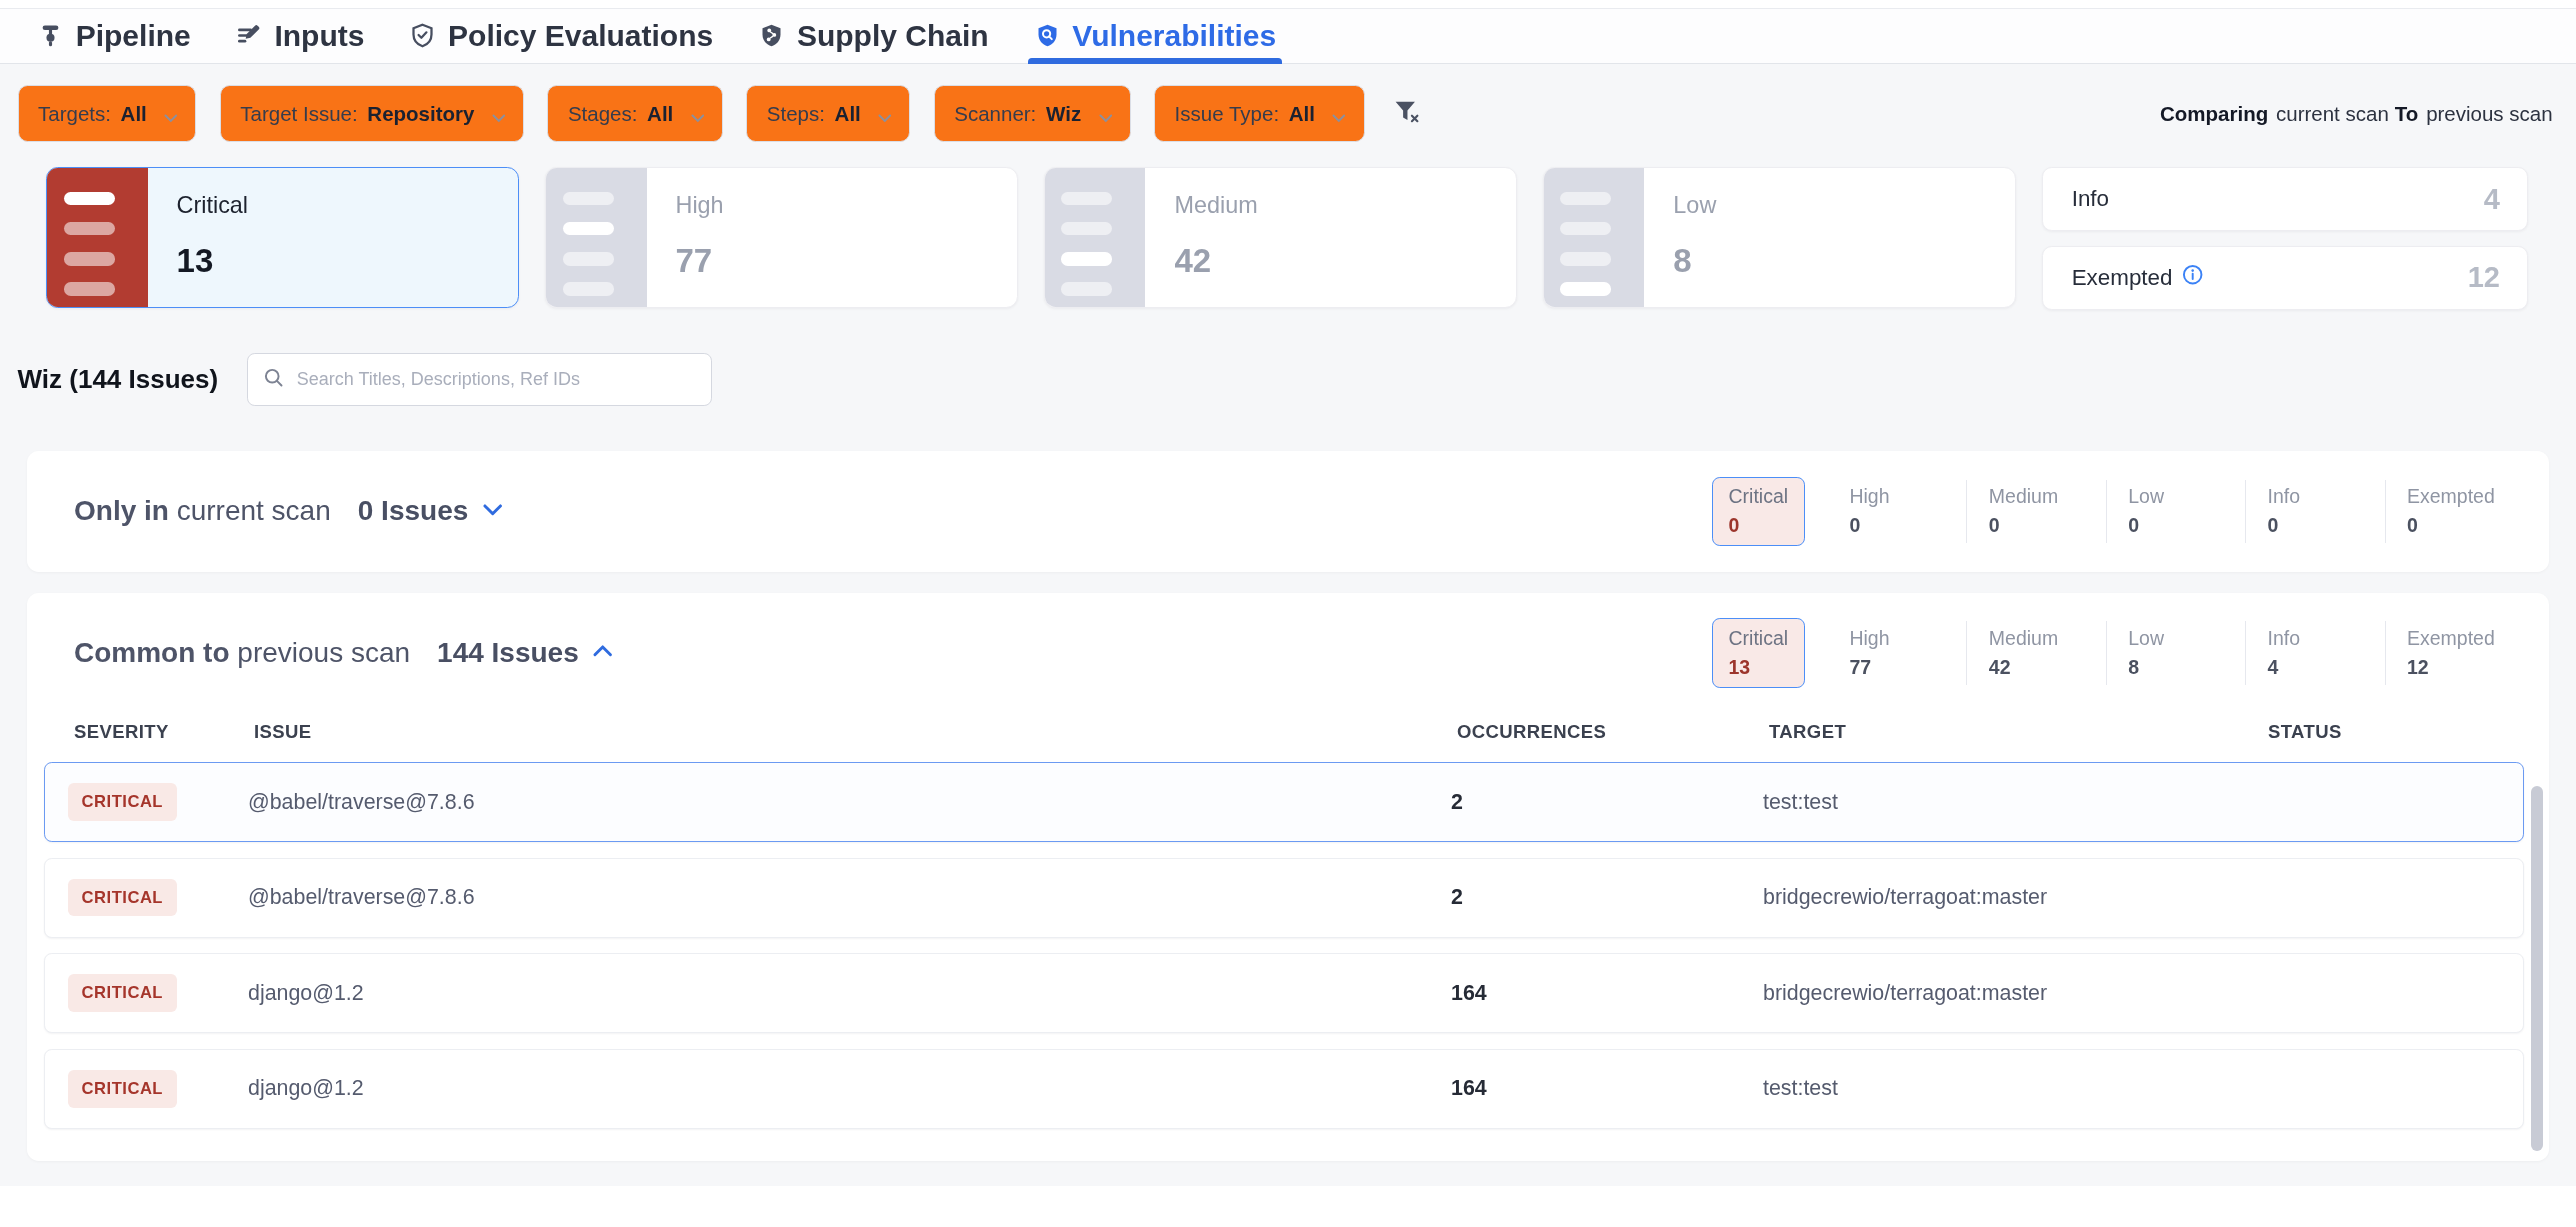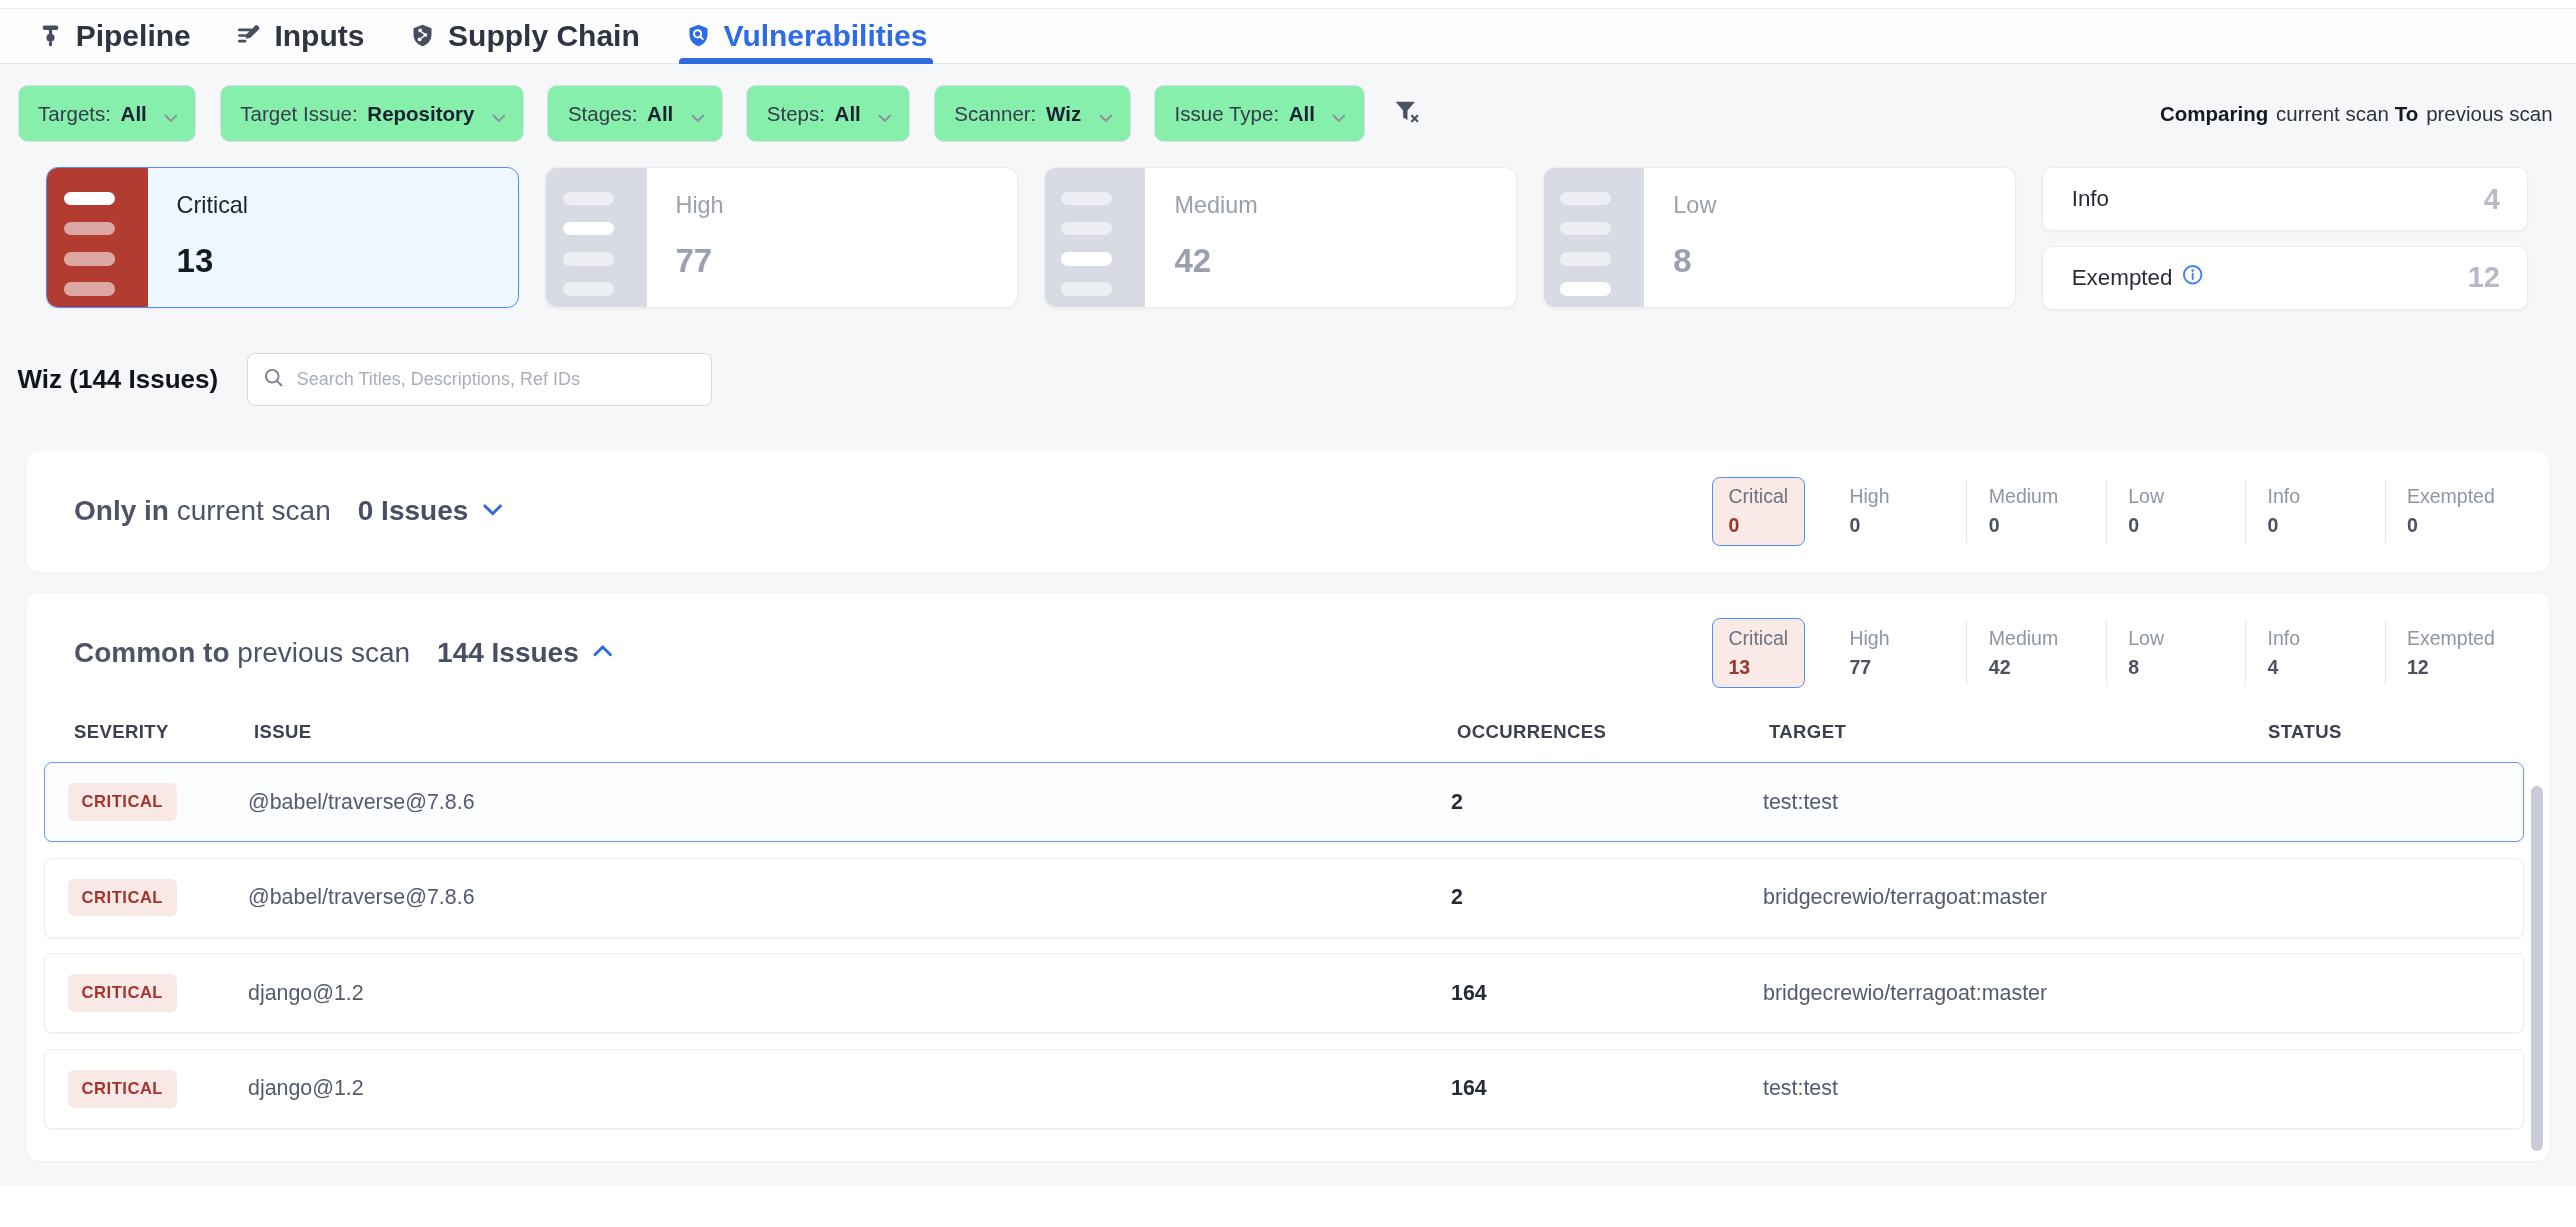--- a/index.html
+++ b/index.html
@@ -11,21 +11,21 @@
   .tab{display:flex;align-items:center;gap:11.7px;position:relative;cursor:pointer;}
   .tab .lbl{font-size:30px;font-weight:700;color:#2e3442;white-space:nowrap;}
   .tab.active .lbl{color:#2e6be6;}
   .tab.active::after{content:"";position:absolute;left:-5.8px;right:-5.8px;bottom:-1px;height:5.8px;
       background:#2f6bdf;border-radius:3.9px 3.9px 0 0;}
   .tab svg{display:block;}
   
   .page{background:#f6f7f9;height:1122px;}
   
   .filter-row{display:flex;align-items:center;padding:21.4px 23.4px 0 17.5px;}
-  .pill{background:#86efac;border:1px solid #dbdee6;border-radius:9.7px;height:55px;display:flex;
+  .pill{background:#f97316;border:1px solid #dbdee6;border-radius:9.7px;height:55px;display:flex;
       align-items:center;gap:9.7px;padding:0 17.5px 0 19.5px;margin-right:23.4px;cursor:pointer;}
   .pill .f-lbl{font-size:20.5px;color:#363c4c;}
   .pill .f-val{font-size:20.5px;font-weight:700;color:#1b2130;}
   .chev{width:13.6px;height:8.8px;margin-left:7.8px;}
   .funnel{margin-left:3.9px;cursor:pointer;}
   .comparing{margin-left:auto;font-size:20.5px;color:#2c3240;white-space:nowrap;}
   .comparing b{color:#141926;}
   .comparing .seg{margin-left:7.8px;}
   .comparing .seg2{margin-left:6px;}
   
@@ -125,20 +125,29 @@
           </g>
           <g fill="#474e60">
             <path d="M20.2 4.3l-1-1a1.6 1.6 0 0 0-2.3 0l-7.4 7.4-.9 4.2 4.2-.9 7.4-7.4a1.6 1.6 0 0 0 0-2.3z"></path>
           </g>
         </svg>
     </span>
     <span class="lbl">Inputs</span>
   </div>
   <div class="tab">
     <span>
+      <svg width="27" height="27" viewBox="0 0 24 24" fill="none" stroke="#474e60" stroke-width="2">
+          <path d="M12 2.5l8 3v5.5c0 5.2-3.3 8.8-8 10.5-4.7-1.7-8-5.3-8-10.5V5.5z"></path>
+          <path d="M8.5 11.5l2.5 2.5 4.5-4.8" stroke-linecap="round" stroke-linejoin="round"></path>
+        </svg>
+    </span>
+    <span class="lbl">Policy Evaluations</span>
+  </div>
+  <div class="tab">
+    <span>
       <svg width="27" height="27" viewBox="0 0 24 24">
           <path d="M12 2.5l8 3v5.5c0 5.2-3.3 8.8-8 10.5-4.7-1.7-8-5.3-8-10.5V5.5z" fill="#474e60"></path>
           <g fill="#fff">
             <circle cx="10" cy="7.5" r="1.7"></circle>
             <circle cx="14.5" cy="11.5" r="1.7"></circle>
             <circle cx="9.5" cy="15.5" r="1.7"></circle>
           </g>
           <g stroke="#fff" stroke-width="1.2">
             <line x1="10.8" y1="8.7" x2="13.6" y2="10.5"></line>
             <line x1="13.4" y1="12.6" x2="10.6" y2="14.5"></line>

